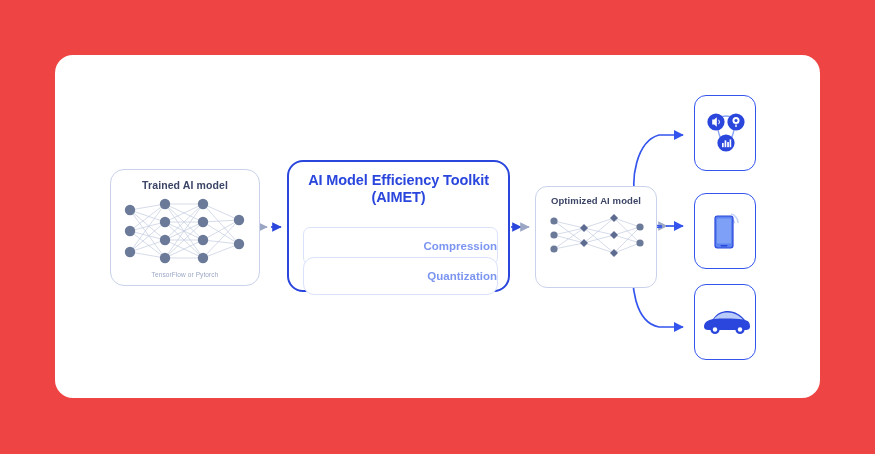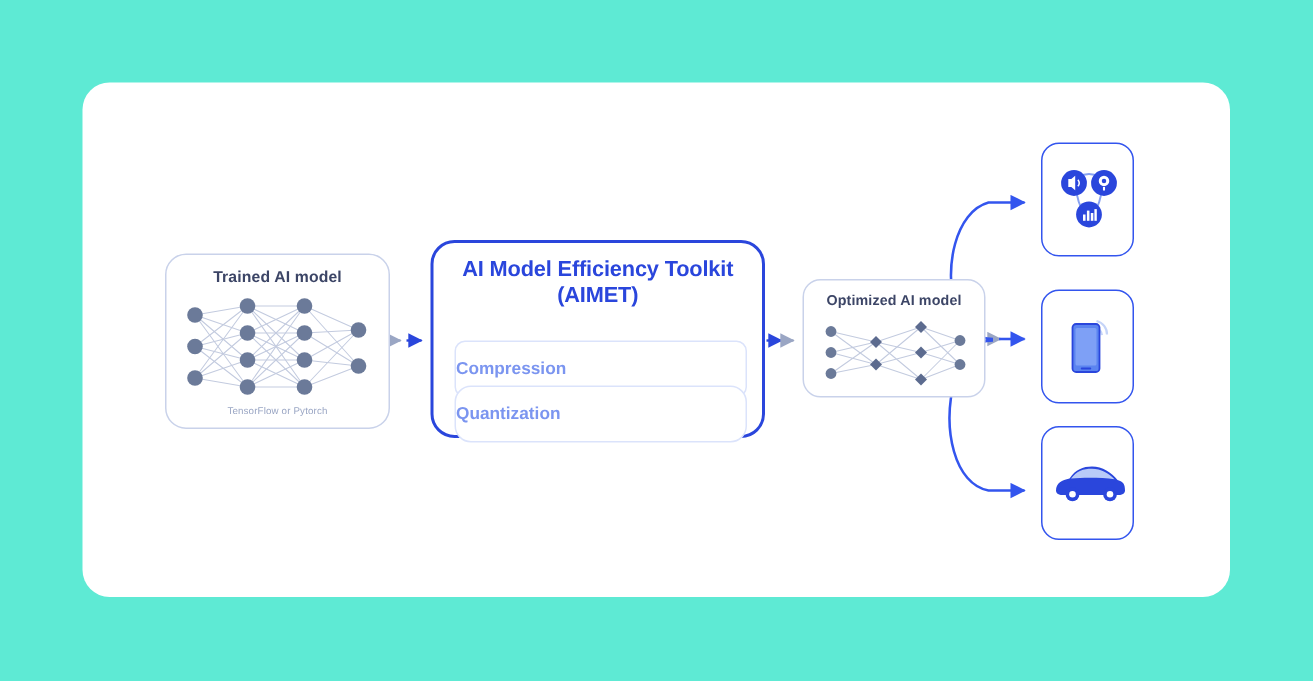--- a/index.html
+++ b/index.html
@@ -10,21 +10,21 @@
   body {
     width: 875px;
     height: 454px;
     font-family: "Liberation Sans", sans-serif;
     overflow: hidden;
   }
   #stage {
     position: relative;
     width: 875px;
     height: 454px;
-    background: #5eead4;
+    background: #ef4444;
     overflow: hidden;
   }
   #card {
     position: absolute;
     left: 55px;
     top: 55px;
     width: 765px;
     height: 343px;
     background: #ffffff;
     border-radius: 18px;
@@ -106,35 +106,35 @@
     position: absolute;
     left: 14px;
     width: 195px;
     height: 38px;
     border: 1.2px solid #dbe3fb;
     border-radius: 7px;
     background: #ffffff;
     box-sizing: border-box;
     display: flex;
     align-items: center;
-    justify-content: flex-start;
+    justify-content: flex-end;
     font-size: 11.5px;
     font-weight: 600;
     color: #7b95f0;
   }
   .aimet-sub.s1 { top: 65px; }
   .aimet-sub.s2 { top: 95px; border-radius: 11px; }
 
   
   .panel-optimized {
     position: absolute;
     left: 480px;
     top: 131px;
     width: 122px;
-    height: 79px;
+    height: 102px;
     border: 1.4px solid #c9d2ea;
     border-radius: 12px;
     background: #ffffff;
     box-sizing: border-box;
   }
   .panel-optimized .panel-title { top: 8px; font-size: 9.5px; }
   .net-opt {
     position: absolute;
     left: 8px;
     top: 26px;

